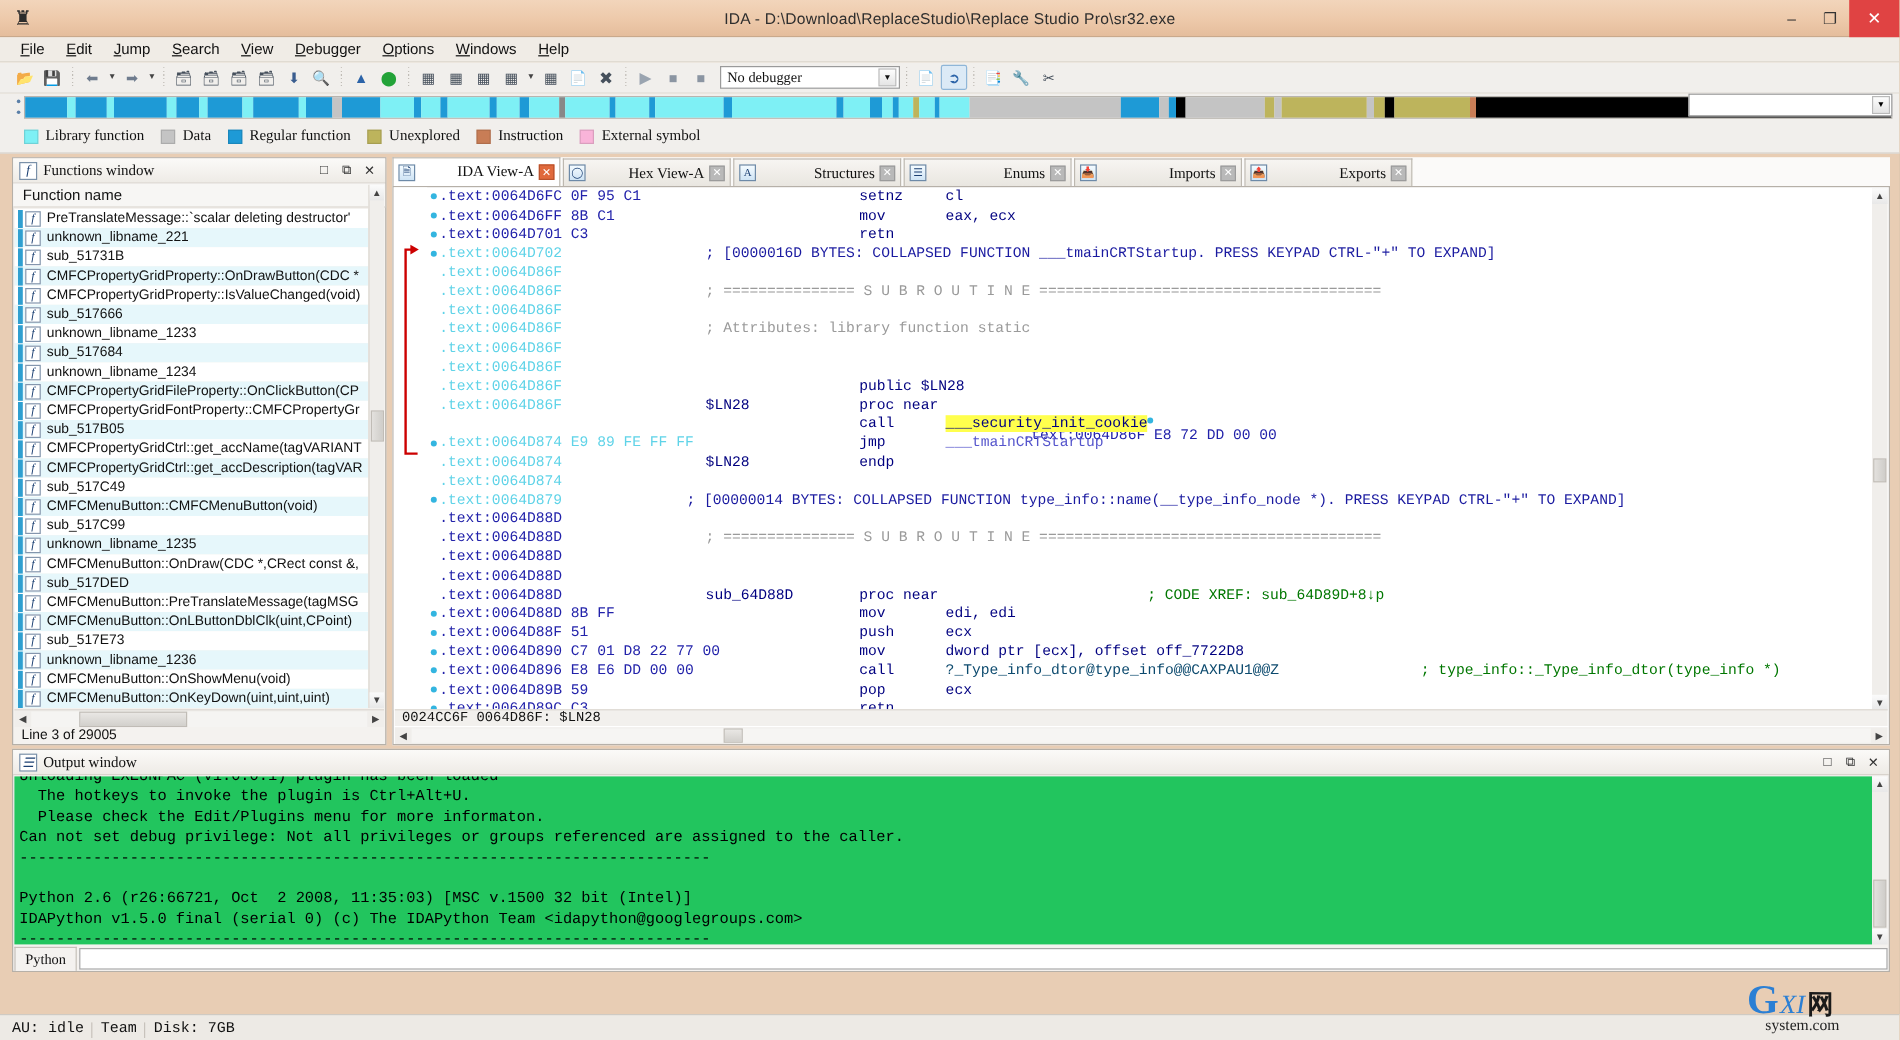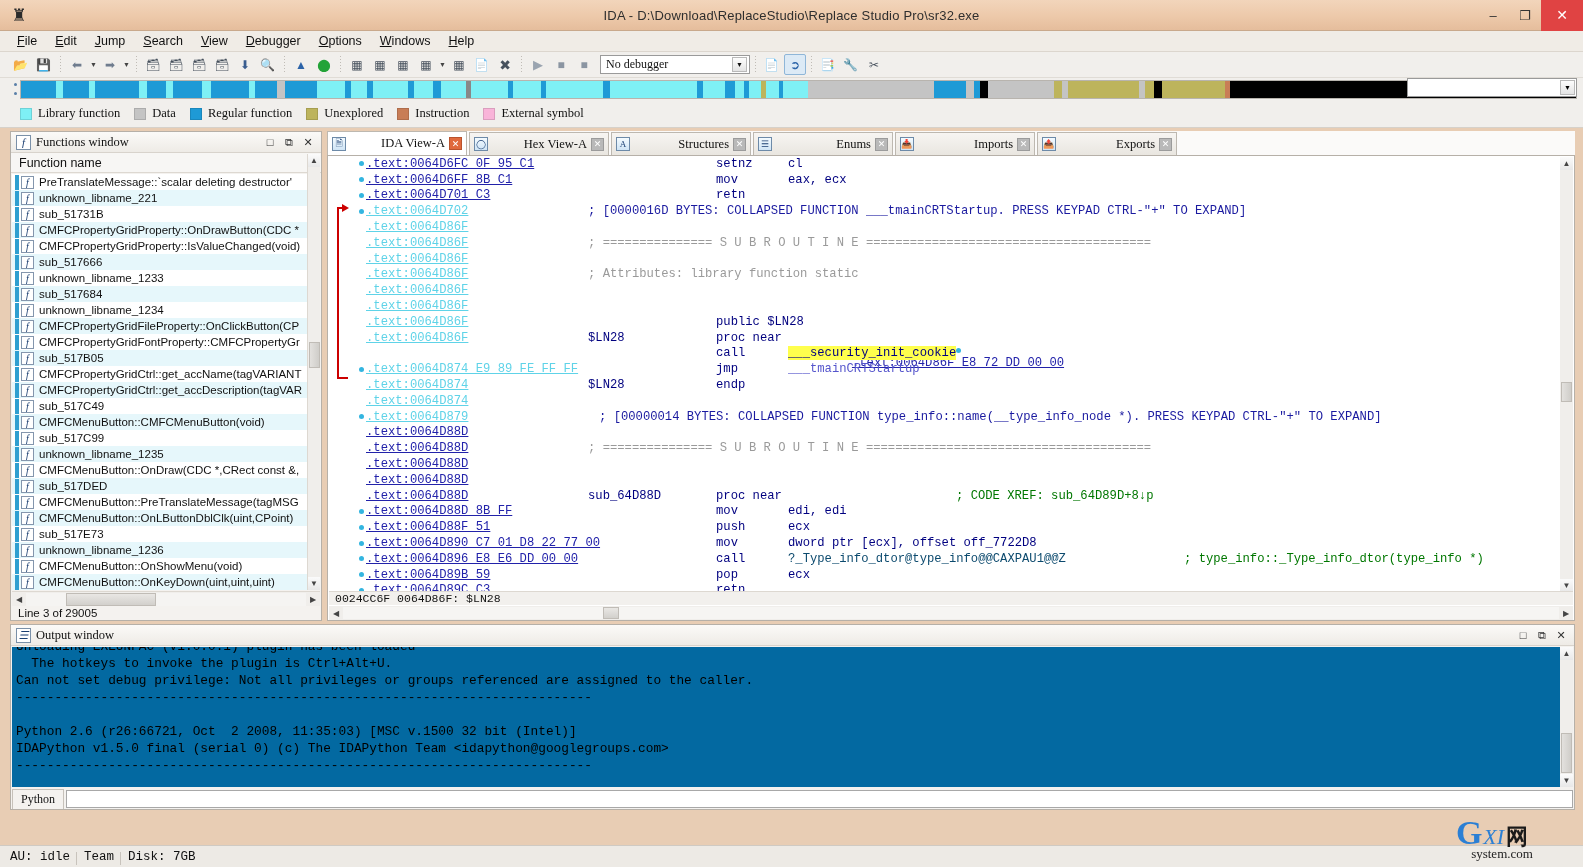--- a/index.html
+++ b/index.html
@@ -190,21 +190,21 @@
     border: 1px solid #b6b0a8; background: #fff; overflow: hidden;
   }
   .arrowgutter { position: absolute; left: 0; top: 0; width: 28px; bottom: 28px; background: #fff; }
   .codescroll { position: absolute; left: 28px; top: 0; right: 14px; bottom: 28px; overflow: hidden; }
   .cline {
     height: 15.8px; display: flex; align-items: center; white-space: pre;
     font-family: "Liberation Mono", monospace; font-size: 12.2px;
   }
   .dot { width: 10px; flex: 0 0 10px; display: flex; align-items: center; justify-content: center; }
   .dot i { display: block; width: 5px; height: 5px; background: #33b5e0; border-radius: 50%; }
-  .addr { color: #2222aa; flex: 0 0 278px; text-decoration: underline; }
+  .addr { color: #2222aa; flex: 0 0 278px; }
   .addr.dim { color: #5fd3e8; }
   .c-mnem { color: #000080; }
   .c-blue { color: #00007f; }
   .c-cmt { color: #007700; }
   .c-collapsed { color: #1a1aa0; }
   .c-sub { color: #000080; }
   .c-lightblue { color: #5555cc; }
   .c-hl { background: #ffff4d; color: #00007f; }
   .c-dash { color: #9a9a9a; }
   .c-demang { color: #0c4a6e; }
@@ -232,21 +232,21 @@
   
   .flowarrow { position: absolute; left: 6px; top: 0; width: 20px; height: 100%; }
 
   
   .outwin {
     position: absolute; left: 10px; top: 624px; right: 8px; height: 186px;
     background: #f4f2ef; border: 1px solid #b6b0a8;
   }
   .outbody {
     position: absolute; left: 1px; top: 22px; right: 14px; bottom: 22px;
-    background: #0369a1; overflow: hidden;
+    background: #22c55e; overflow: hidden;
   }
   .oline {
     height: 17px; font-family: "Liberation Mono", monospace; font-size: 12.8px;
     color: #000; white-space: pre; padding-left: 4px;
   }
   .outvscroll { position: absolute; right: 1px; top: 22px; bottom: 22px; width: 13px; background: #f0eeeb; }
   .outvscroll .arr { height: 13px; text-align:center; font-size:8px; color:#444;
       background: linear-gradient(#fbfbfb,#e8e8e8); line-height:13px; }
   .outvscroll .arr.bot { position:absolute; bottom:0; left:0; right:0; }
   .outvscroll .thumb { position:absolute; bottom: 14px; left:1px; width:11px; height:40px;
@@ -663,21 +663,21 @@
           <div class="cline" style="position: relative;"><span class="dot"></span><span class="addr dim">.text:0064D86F</span></div>
           <div class="cline" style="position: relative;"><span class="dot"></span><span class="addr dim">.text:0064D86F</span><span class="c-dash" style="position: absolute; left: 232px;">; Attributes: library function static</span></div>
           <div class="cline" style="position: relative;"><span class="dot"></span><span class="addr dim">.text:0064D86F</span></div>
           <div class="cline" style="position: relative;"><span class="dot"></span><span class="addr dim">.text:0064D86F</span></div>
           <div class="cline" style="position: relative;"><span class="dot"></span><span class="addr dim">.text:0064D86F</span><span class="c-blue" style="position: absolute; left: 360px;">public $LN28</span></div>
           <div class="cline" style="position: relative;"><span class="dot"></span><span class="addr dim">.text:0064D86F</span><span class="c-blue" style="position: absolute; left: 232px;">$LN28</span><span class="c-blue" style="position: absolute; left: 360px;">proc near</span></div>
           <div class="cline" style="position: relative; flex-direction: column;"><span class="dot"><i></i></span><span class="addr">.text:0064D86F E8 72 DD 00 00</span><span class="c-mnem" style="position: absolute; left: 360px;">call</span><span class="c-hl" style="position: absolute; left: 432px;">___security_init_cookie</span></div>
           <div class="cline" style="position: relative;"><span class="dot"><i></i></span><span class="addr dim">.text:0064D874 E9 89 FE FF FF</span><span class="c-mnem" style="position: absolute; left: 360px;">jmp</span><span class="c-lightblue" style="position: absolute; left: 432px;">___tmainCRTStartup</span></div>
           <div class="cline" style="position: relative;"><span class="dot"></span><span class="addr dim">.text:0064D874</span><span class="c-blue" style="position: absolute; left: 232px;">$LN28</span><span class="c-blue" style="position: absolute; left: 360px;">endp</span></div>
           <div class="cline" style="position: relative;"><span class="dot"></span><span class="addr dim">.text:0064D874</span></div>
-          <div class="cline" style="position: relative;"><span class="dot"><i></i></span><span class="addr dim">.text:0064D879</span><span class="c-collapsed" style="position: absolute; left: 243px;">; [00000014 BYTES: COLLAPSED FUNCTION type_info::name(__type_info_node *). PRESS KEYPAD CTRL-"+" TO EXPAND]</span></div>
+          <div class="cline" style="position: relative;"><span class="dot"><i></i></span><span class="addr dim">.text:0064D879</span><span class="c-collapsed" style="position: absolute; left: 216px;">; [00000014 BYTES: COLLAPSED FUNCTION type_info::name(__type_info_node *). PRESS KEYPAD CTRL-"+" TO EXPAND]</span></div>
           <div class="cline" style="position: relative;"><span class="dot"></span><span class="addr">.text:0064D88D</span></div>
           <div class="cline" style="position: relative;"><span class="dot"></span><span class="addr">.text:0064D88D</span><span class="c-dash" style="position: absolute; left: 232px;">; =============== S U B R O U T I N E =======================================</span></div>
           <div class="cline" style="position: relative;"><span class="dot"></span><span class="addr">.text:0064D88D</span></div>
           <div class="cline" style="position: relative;"><span class="dot"></span><span class="addr">.text:0064D88D</span></div>
           <div class="cline" style="position: relative;"><span class="dot"></span><span class="addr">.text:0064D88D</span><span class="c-sub" style="position: absolute; left: 232px;">sub_64D88D</span><span class="c-blue" style="position: absolute; left: 360px;">proc near</span><span class="c-cmt" style="position: absolute; left: 600px;">; CODE XREF: sub_64D89D+8↓p</span></div>
           <div class="cline" style="position: relative;"><span class="dot"><i></i></span><span class="addr">.text:0064D88D 8B FF</span><span class="c-mnem" style="position: absolute; left: 360px;">mov</span><span class="c-mnem" style="position: absolute; left: 432px;">edi, edi</span></div>
           <div class="cline" style="position: relative;"><span class="dot"><i></i></span><span class="addr">.text:0064D88F 51</span><span class="c-mnem" style="position: absolute; left: 360px;">push</span><span class="c-mnem" style="position: absolute; left: 432px;">ecx</span></div>
           <div class="cline" style="position: relative;"><span class="dot"><i></i></span><span class="addr">.text:0064D890 C7 01 D8 22 77 00</span><span class="c-mnem" style="position: absolute; left: 360px;">mov</span><span class="c-mnem" style="position: absolute; left: 432px;">dword ptr [ecx], offset off_7722D8</span></div>
           <div class="cline" style="position: relative;"><span class="dot"><i></i></span><span class="addr">.text:0064D896 E8 E6 DD 00 00</span><span class="c-mnem" style="position: absolute; left: 360px;">call</span><span class="c-demang" style="position: absolute; left: 432px;">?_Type_info_dtor@type_info@@CAXPAU1@@Z</span><span class="c-cmt" style="position: absolute; left: 828px;">; type_info::_Type_info_dtor(type_info *)</span></div>
           <div class="cline" style="position: relative;"><span class="dot"><i></i></span><span class="addr">.text:0064D89B 59</span><span class="c-mnem" style="position: absolute; left: 360px;">pop</span><span class="c-mnem" style="position: absolute; left: 432px;">ecx</span></div>
@@ -705,20 +705,21 @@
       <div class="ptitle">Output window</div>
       <div class="pbtns">
         <span>□</span>
         <span>⧉</span>
         <span>✕</span>
       </div>
     </div>
     <div class="outbody" id="outlines">
         <div class="oline" style="margin-top: -8px;">Unloading EXEUNPAC (v1.0.0.1) plugin has been loaded</div>
         <div class="oline">  The hotkeys to invoke the plugin is Ctrl+Alt+U.</div>
+        <div class="oline">  Please check the Edit/Plugins menu for more informaton.</div>
         <div class="oline">Can not set debug privilege: Not all privileges or groups referenced are assigned to the caller.</div>
         <div class="oline">---------------------------------------------------------------------------</div>
         <div class="oline"></div>
         <div class="oline">Python 2.6 (r26:66721, Oct  2 2008, 11:35:03) [MSC v.1500 32 bit (Intel)]</div>
         <div class="oline">IDAPython v1.5.0 final (serial 0) (c) The IDAPython Team &lt;idapython@googlegroups.com&gt;</div>
         <div class="oline">---------------------------------------------------------------------------</div>
       </div>
     <div class="outvscroll">
       <div class="arr">▲</div>
       <div class="thumb"></div>

